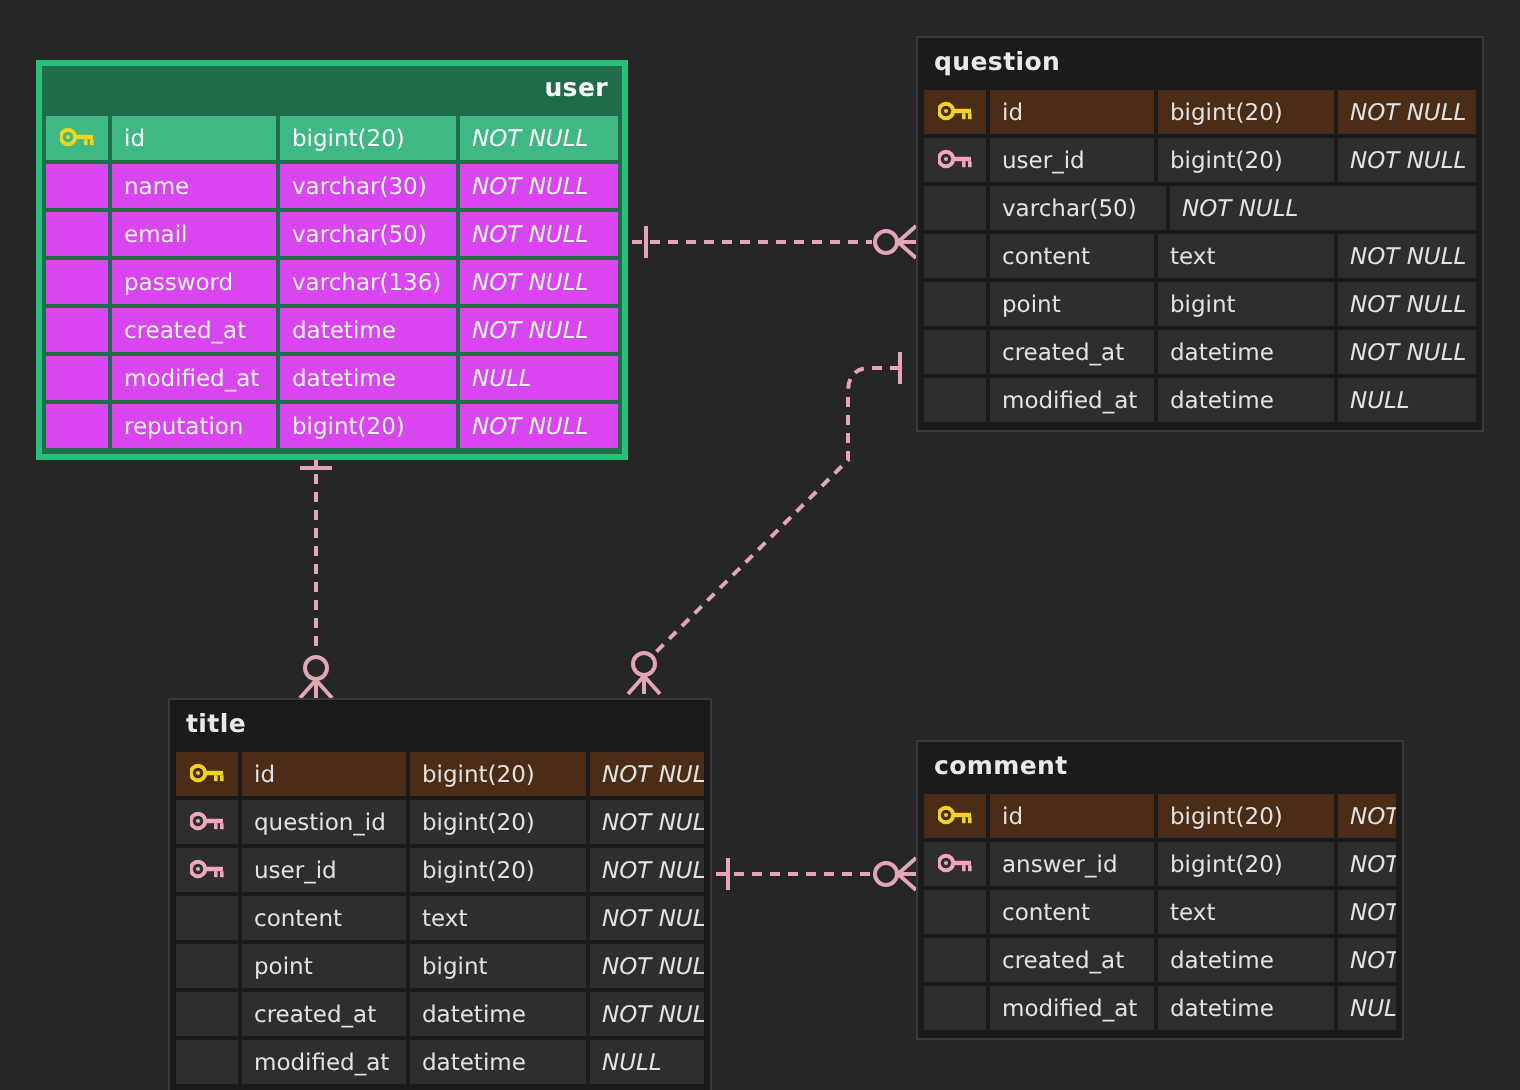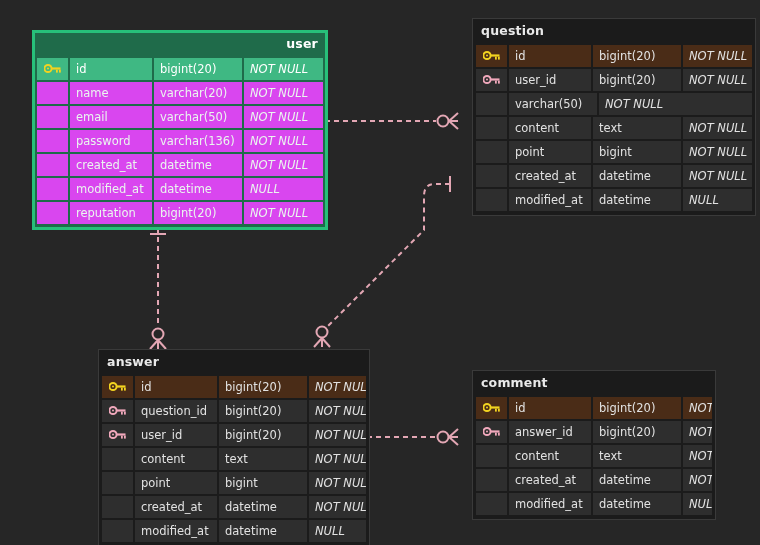--- a/index.html
+++ b/index.html
@@ -15,21 +15,20 @@
   
   #links{position:absolute;left:0;top:0;width:760px;height:545px;pointer-events:none;}
 
   
   .entity{
     position:absolute;
     box-sizing:border-box;
     background:#1b1b1b;
     border:1px solid #3a3a3a;
     padding:0;
-    margin-left:14px;
   }
   .entity.selected{
     background:#1f6b4a;
     border:2px solid #27c07a;
   }
   .ent-title{
     font-size:12.5px;
     font-weight:bold;
     color:#e9e9e9;
     padding:6px 8px 7px 8px;
@@ -139,21 +138,21 @@
                 <rect x="15" y="6.6" width="1.8" height="3" fill="#f2d320"></rect>
               </svg>
             </div>
             <div class="cell c-name">id</div>
             <div class="cell c-type">bigint(20)</div>
             <div class="cell c-null">NOT NULL</div>
           </div>
           <div class="row">
             <div class="cell c-key"></div>
             <div class="cell c-name">name</div>
-            <div class="cell c-type">varchar(20)</div>
+            <div class="cell c-type">varchar(30)</div>
             <div class="cell c-null">NOT NULL</div>
           </div>
           <div class="row">
             <div class="cell c-key"></div>
             <div class="cell c-name">email</div>
             <div class="cell c-type">varchar(50)</div>
             <div class="cell c-null">NOT NULL</div>
           </div>
           <div class="row">
             <div class="cell c-key"></div>
@@ -237,21 +236,21 @@
           </div>
           <div class="row">
             <div class="cell c-key"></div>
             <div class="cell c-name">modified_at</div>
             <div class="cell c-type">datetime</div>
             <div class="cell c-null">NULL</div>
           </div>
         </div>
       </div>
       <div class="entity" style="left: 84px; top: 349px; width: 272px;">
-        <div class="ent-title">answer</div>
+        <div class="ent-title">title</div>
         <div class="rows">
           <div class="row pk">
             <div class="cell c-key">
               <svg class="keyicon" width="17" height="11" viewBox="0 0 17 11">
                 <circle cx="4" cy="5.5" r="3.6" fill="none" stroke="#f2d320" stroke-width="2"></circle>
                 <circle cx="4" cy="5.5" r="1" fill="#f2d320"></circle>
                 <rect x="7" y="4.4" width="9.5" height="2.2" fill="#f2d320"></rect>
                 <rect x="12" y="6.6" width="1.8" height="3" fill="#f2d320"></rect>
                 <rect x="15" y="6.6" width="1.8" height="3" fill="#f2d320"></rect>
               </svg>

